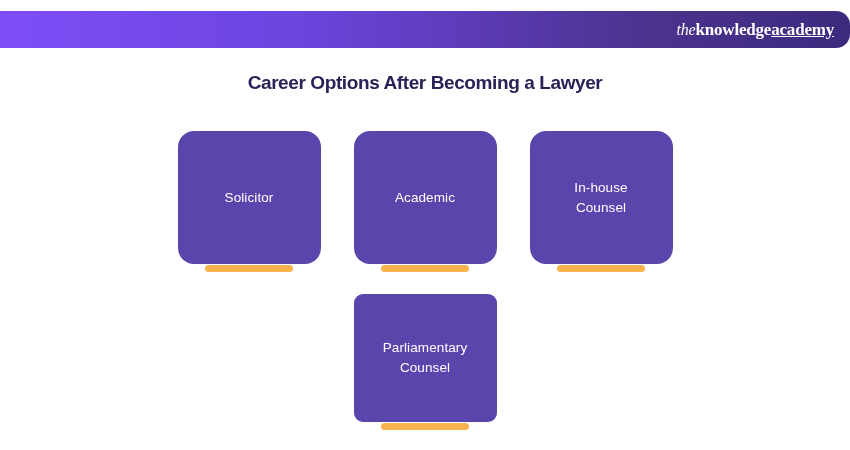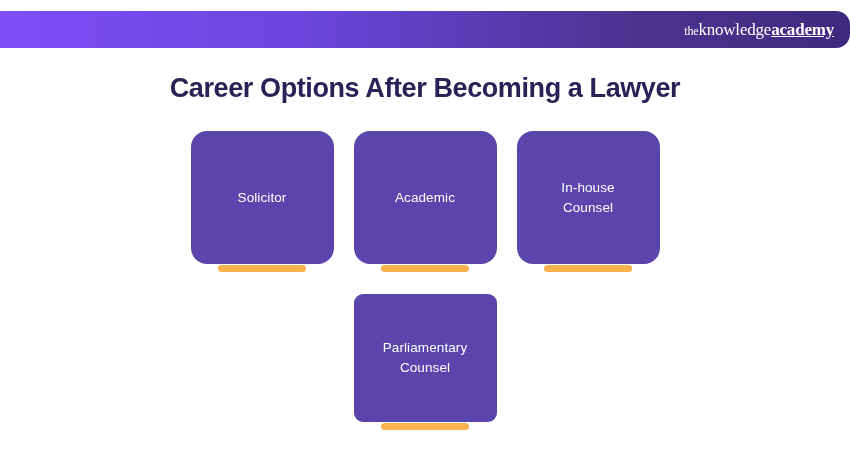--- a/index.html
+++ b/index.html
@@ -33,55 +33,56 @@
   }
   .brand-logo {
     color: #ffffff;
     font-family: "Liberation Serif", serif;
     font-size: 17px;
     letter-spacing: -0.2px;
     white-space: nowrap;
     line-height: 1;
   }
   .brand-the {
-    font-size: 12px;
+    font-style: italic;
+    font-size: 16px;
   }
   .brand-knowledge {
-    font-weight: 400;
+    font-weight: 700;
   }
   .brand-academy {
     font-weight: 700;
     text-decoration: underline;
   }
 
   
   .page-title {
     position: absolute;
     left: 0;
     top: 72px;
     width: 850px;
     text-align: center;
     color: #2B2157;
-    font-size: 27px;
+    font-size: 19px;
     font-weight: bold;
     letter-spacing: -0.4px;
     line-height: 1.2;
   }
 
   
   .rows {
     position: absolute;
     left: 0;
     top: 131px;
     width: 850px;
   }
   .card-row {
     display: flex;
     justify-content: center;
-    gap: 20px;
+    gap: 33px;
   }
   .card-row.row-2 {
     margin-top: 22px;
   }
 
   .card-wrap {
     width: 143px;
     display: flex;
     flex-direction: column;
     align-items: center;

